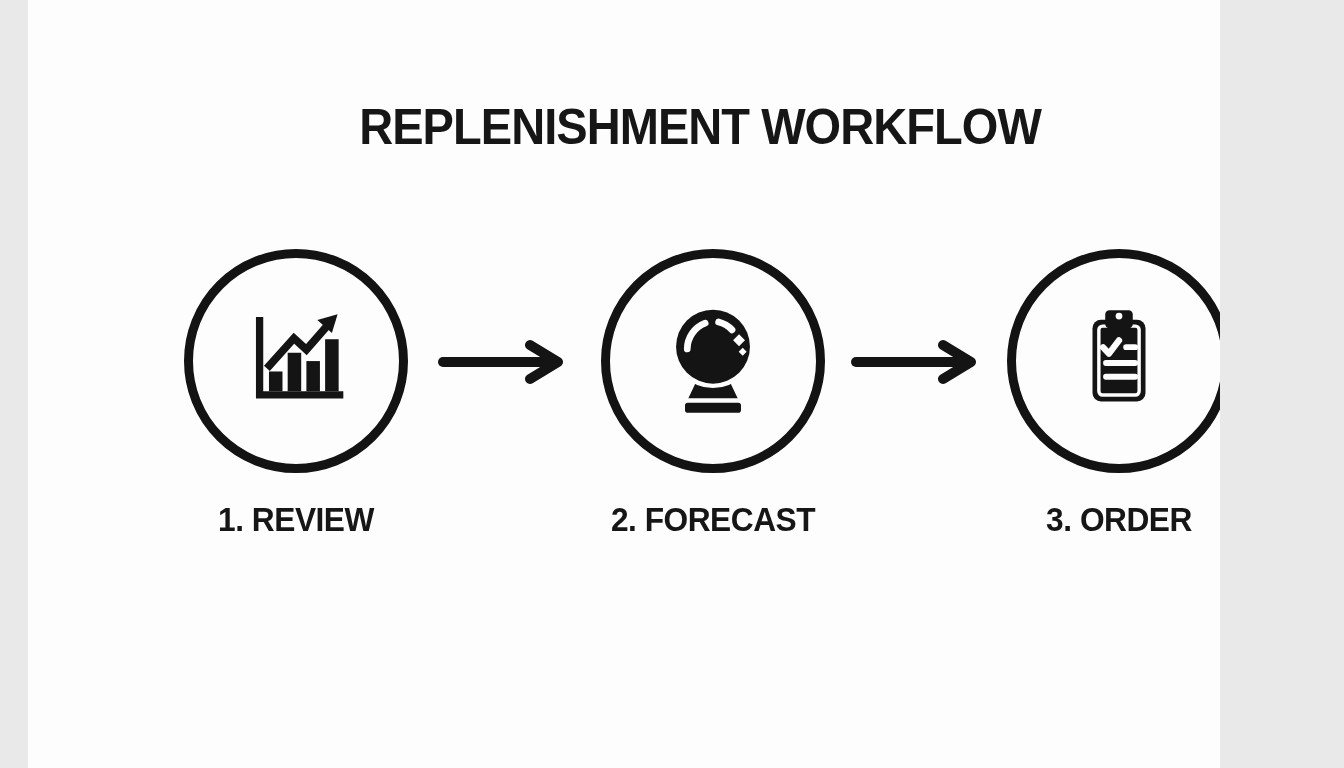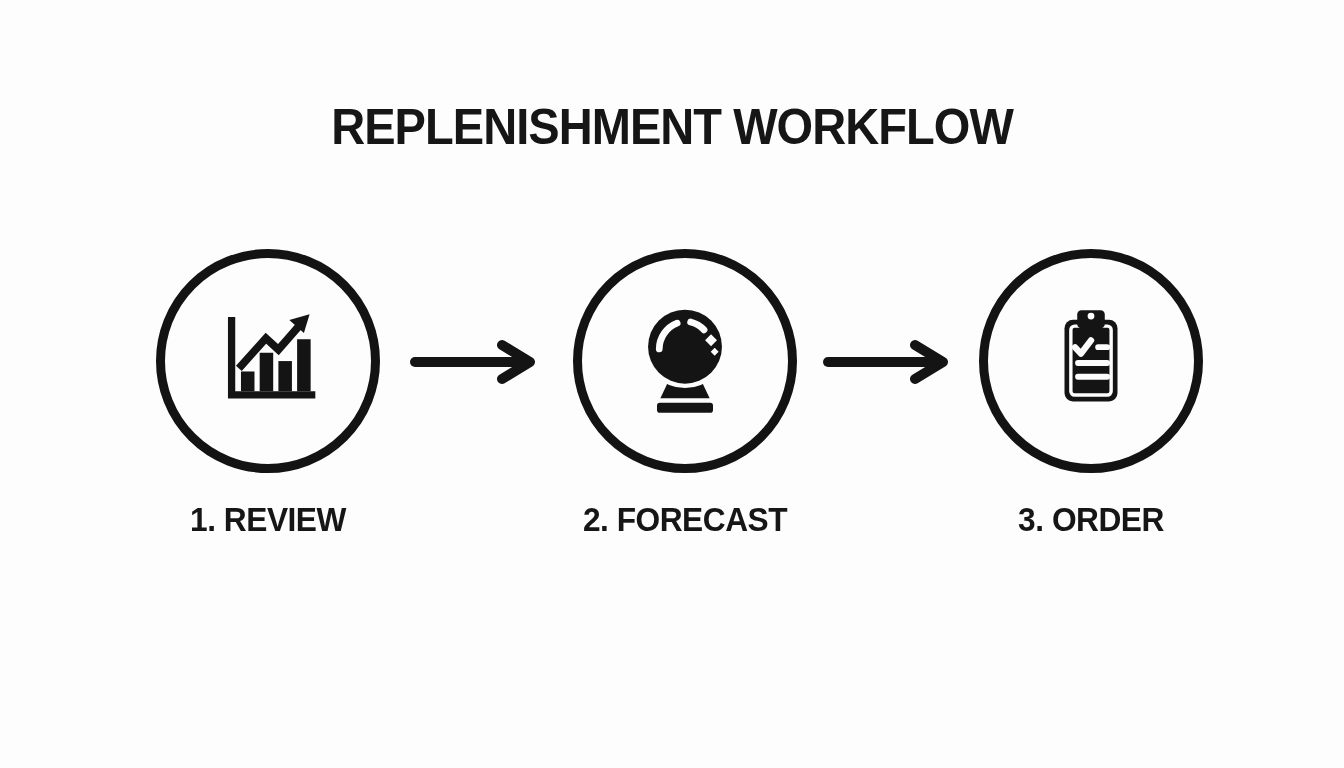--- a/index.html
+++ b/index.html
@@ -1,22 +1,23 @@
 <!DOCTYPE html>
 <html><head>
 <meta charset="utf-8">
 <style>
   html,body{margin:0;padding:0;background:#e9e9e9;}
   .canvas{
     position:relative;
-    width:1344px;height:768px;
+    width:1192px;height:768px;
     background:#fdfdfd;
     overflow:hidden;
     font-family:"Liberation Sans","DejaVu Sans",sans-serif;
     color:#141414;
+    margin-left:28px;
   }
   .page-title{
     position:absolute;
     left:0;top:99px;width:1344px;
     text-align:center;
     font-size:50px;
     line-height:56px;
     font-weight:bold;
     letter-spacing:-1px;
     transform:scaleX(0.94);

